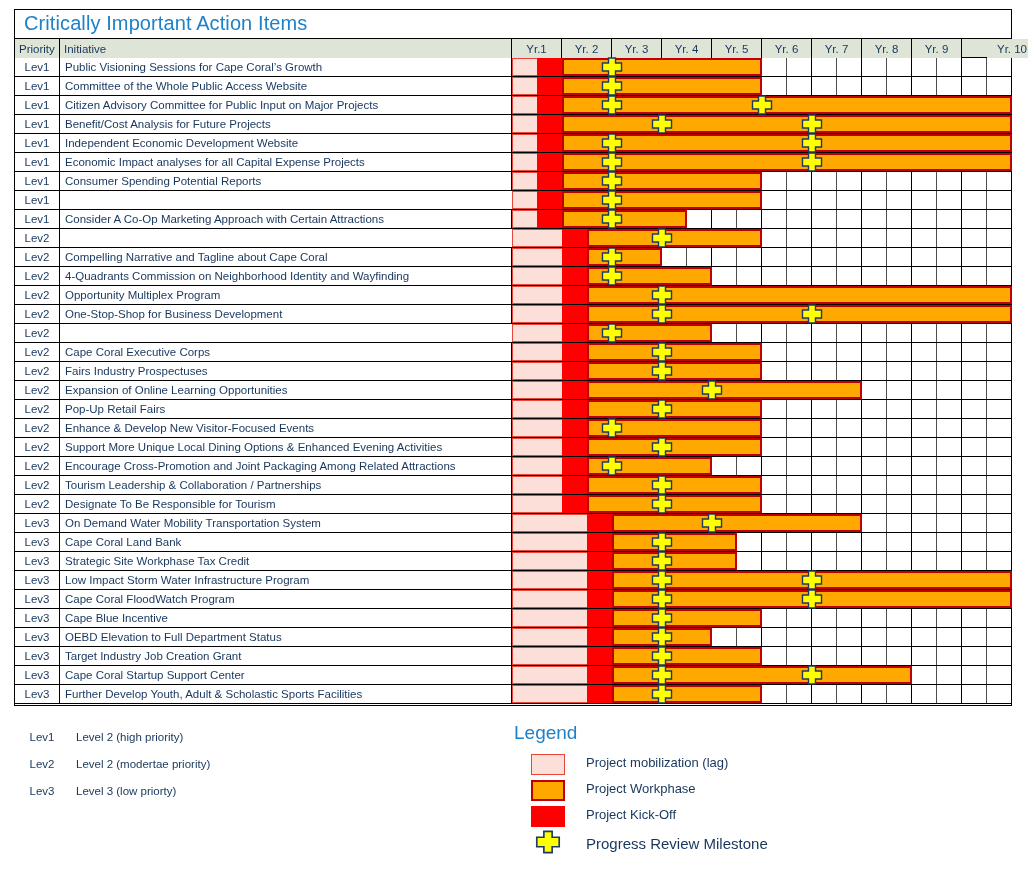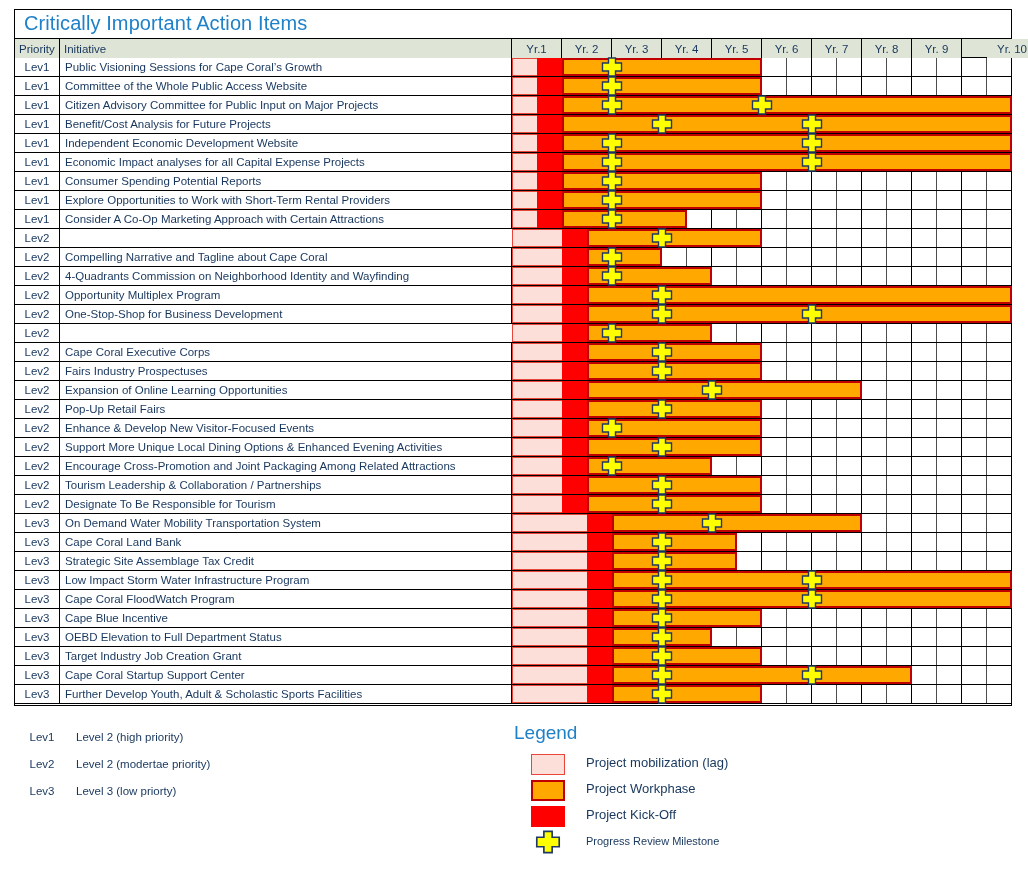--- a/index.html
+++ b/index.html
@@ -150,21 +150,21 @@
   .sw-kick{width:34px;height:21px;background:#fe0000;}
   .sw-work{
     width:34px;height:21px;background:#ffa800;
     box-sizing:border-box;border:2px solid #c00000;
   }
   .sw-ms{width:26px;height:24px;}
   .legend-label{
     position:absolute;left:72px;top:3px;
     font-size:13px;color:#17365d;white-space:nowrap;
   }
-  .legend-label.small{font-size:11px;top:5px;}
+  .legend-label.small{font-size:15px;top:5px;}
 </style>
 </head>
 <body>
 
 <div id="root">
 
   <div class="gantt-frame">
 
     <div class="title-row">
       <div class="title-text">Critically Important Action Items</div>
@@ -425,21 +425,20 @@
           <div class="kick" style="left: 522px; width: 25px;"></div>
           <div class="work" style="left: 547px; width: 200px;"></div>
           <div class="milestone" style="left: 586px;">
             <svg width="22" height="20" viewBox="0 0 22 20">
               <path d="M7.5 1 H14.5 V6 H20.5 V14 H14.5 V19 H7.5 V14 H1.5 V6 H7.5 Z" fill="#ffff00" stroke="#1f3864" stroke-width="1.4" stroke-linejoin="miter"></path>
             </svg>
           </div>
         </div>
         <div class="row" style="top: 133px;">
           <div class="pri-cell">Lev1</div>
-          <div class="init-cell">Explore Opportunities to Work with Short-Term Rental Providers</div>
           <div class="grid-cell half" style="left: 497px; width: 25px;"></div>
           <div class="grid-cell" style="left: 522px; width: 25px;"></div>
           <div class="grid-cell half" style="left: 547px; width: 25px;"></div>
           <div class="grid-cell" style="left: 572px; width: 25px;"></div>
           <div class="grid-cell half" style="left: 597px; width: 25px;"></div>
           <div class="grid-cell" style="left: 622px; width: 25px;"></div>
           <div class="grid-cell half" style="left: 647px; width: 25px;"></div>
           <div class="grid-cell" style="left: 672px; width: 25px;"></div>
           <div class="grid-cell half" style="left: 697px; width: 25px;"></div>
           <div class="grid-cell" style="left: 722px; width: 25px;"></div>
@@ -1036,21 +1035,21 @@
           <div class="kick" style="left: 572px; width: 25px;"></div>
           <div class="work" style="left: 597px; width: 125px;"></div>
           <div class="milestone" style="left: 636px;">
             <svg width="22" height="20" viewBox="0 0 22 20">
               <path d="M7.5 1 H14.5 V6 H20.5 V14 H14.5 V19 H7.5 V14 H1.5 V6 H7.5 Z" fill="#ffff00" stroke="#1f3864" stroke-width="1.4" stroke-linejoin="miter"></path>
             </svg>
           </div>
         </div>
         <div class="row" style="top: 494px;">
           <div class="pri-cell">Lev3</div>
-          <div class="init-cell">Strategic Site Assemblage Tax Credit</div>
+          <div class="init-cell">Strategic Site Workphase Tax Credit</div>
           <div class="grid-cell half" style="left: 497px; width: 25px;"></div>
           <div class="grid-cell" style="left: 522px; width: 25px;"></div>
           <div class="grid-cell half" style="left: 547px; width: 25px;"></div>
           <div class="grid-cell" style="left: 572px; width: 25px;"></div>
           <div class="grid-cell half" style="left: 597px; width: 25px;"></div>
           <div class="grid-cell" style="left: 622px; width: 25px;"></div>
           <div class="grid-cell half" style="left: 647px; width: 25px;"></div>
           <div class="grid-cell" style="left: 672px; width: 25px;"></div>
           <div class="grid-cell half" style="left: 697px; width: 25px;"></div>
           <div class="grid-cell" style="left: 722px; width: 25px;"></div>

